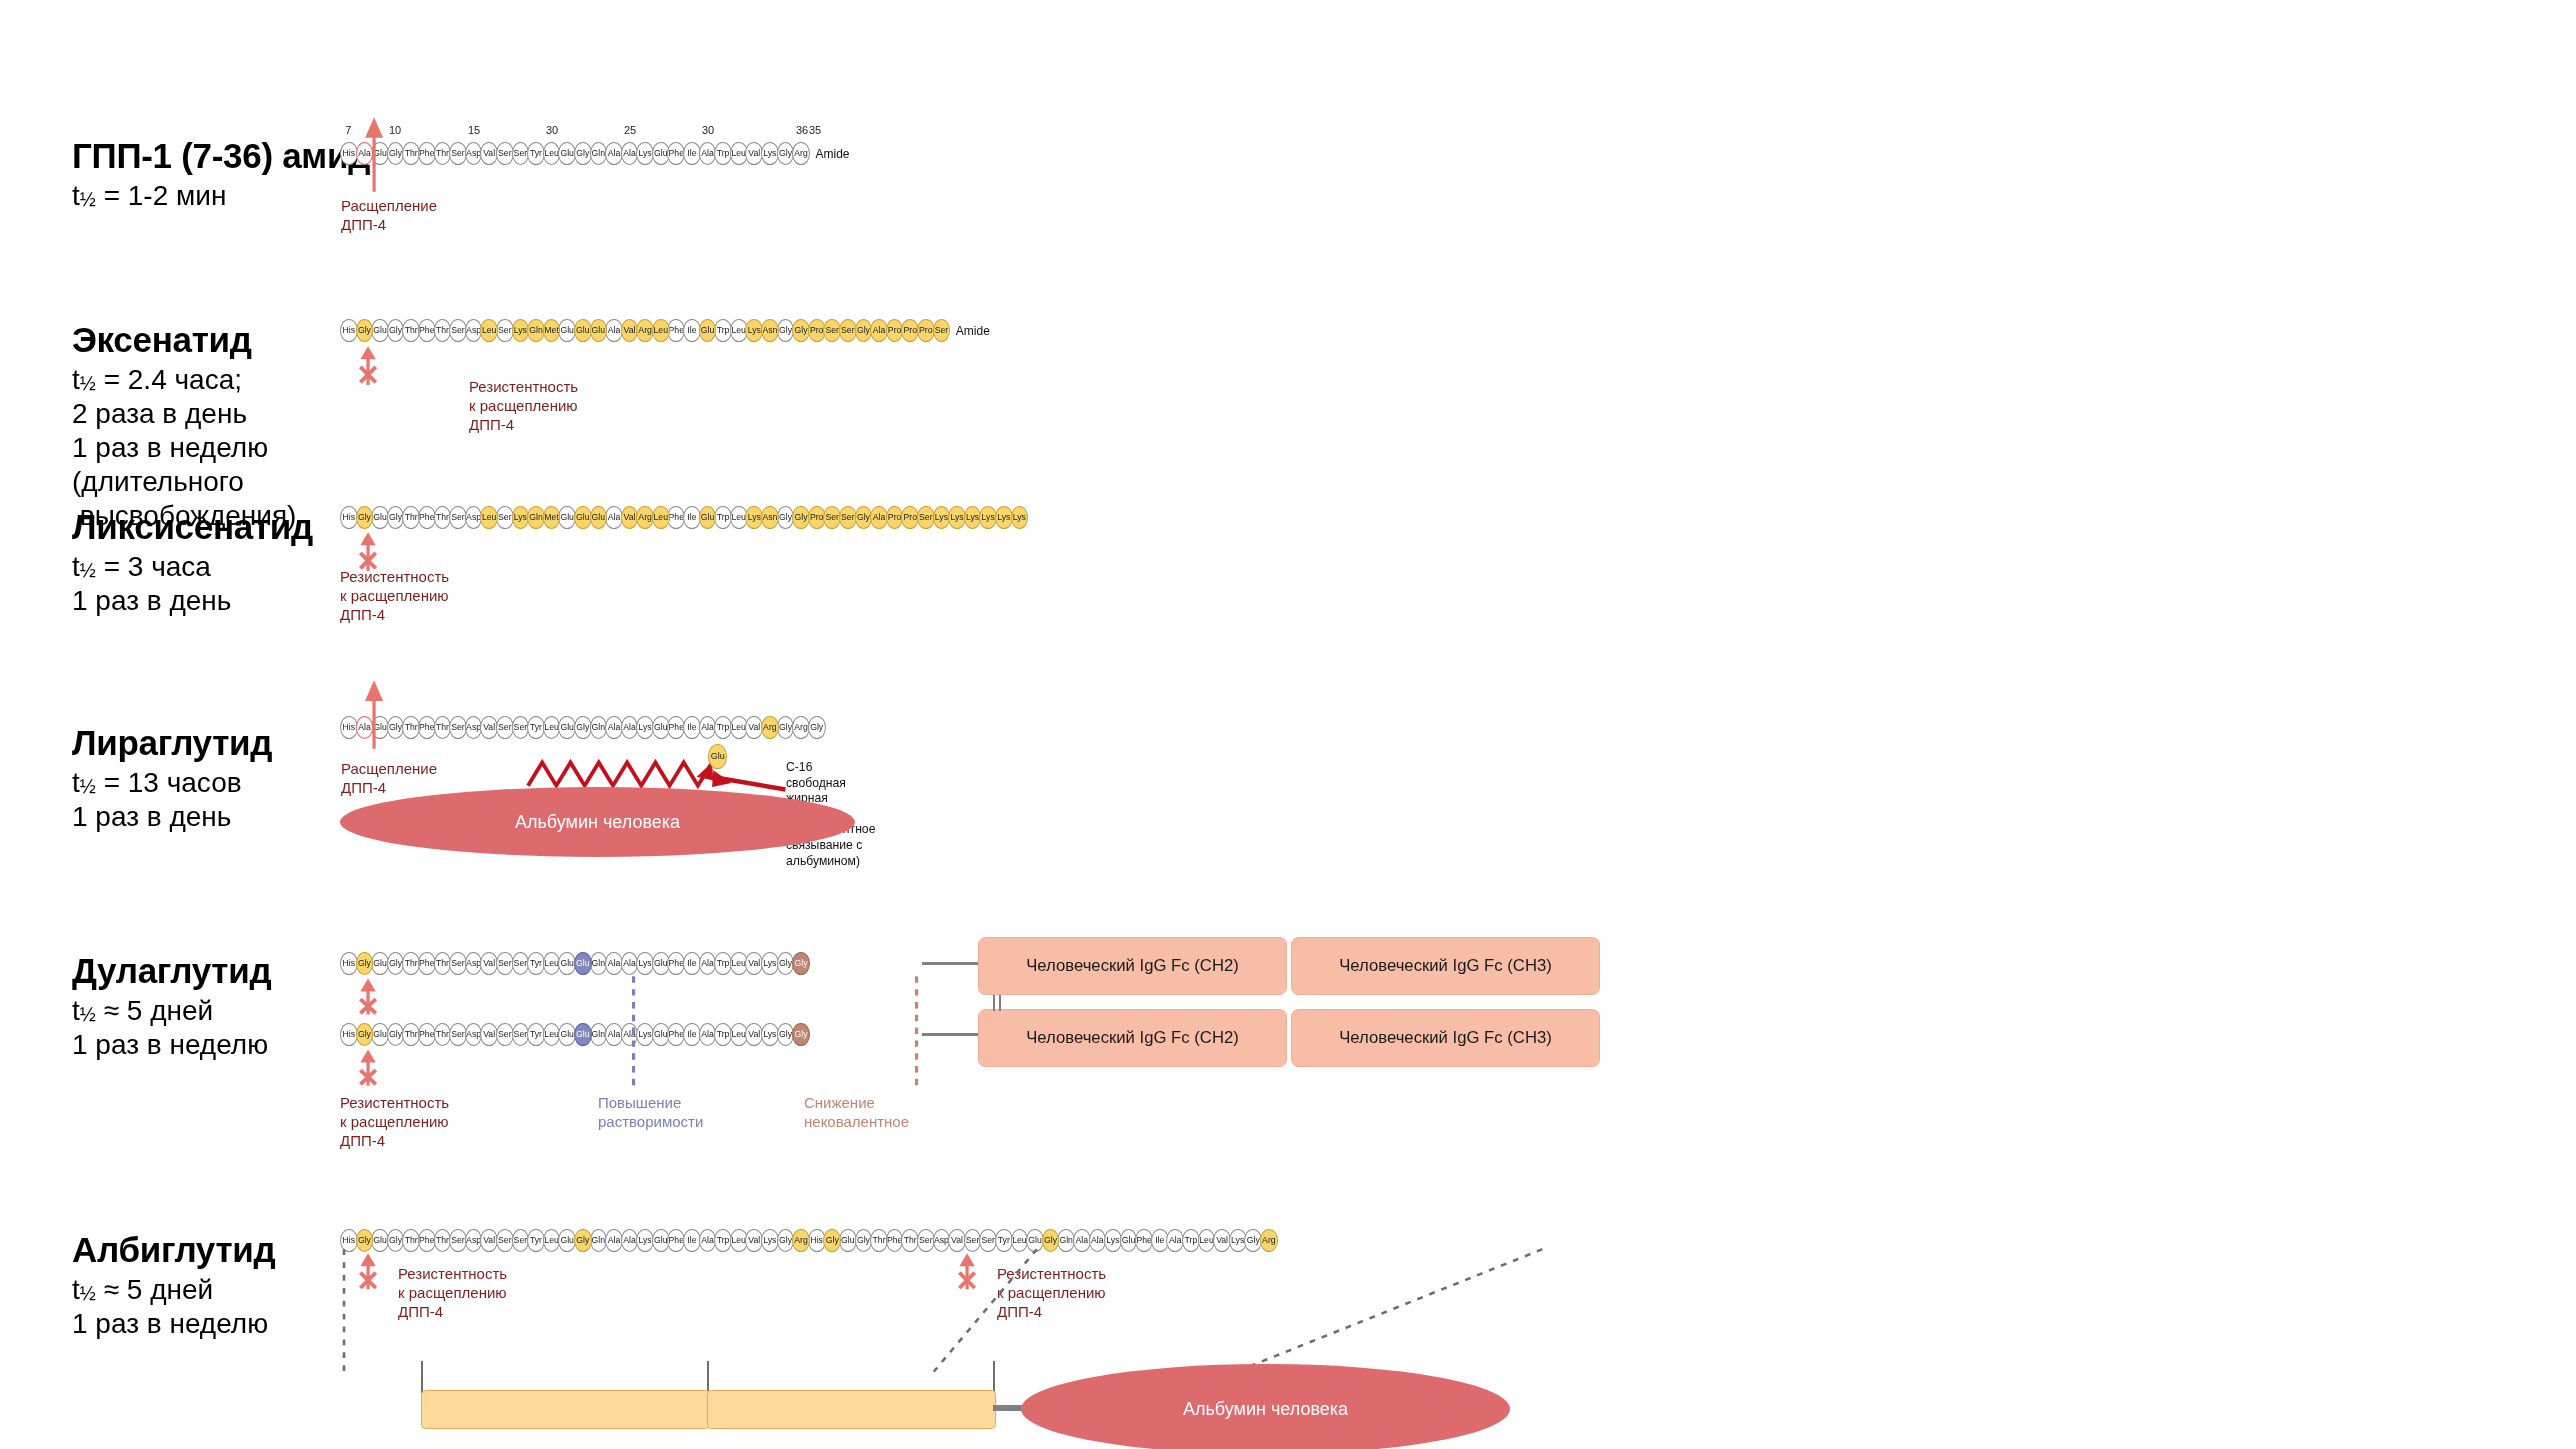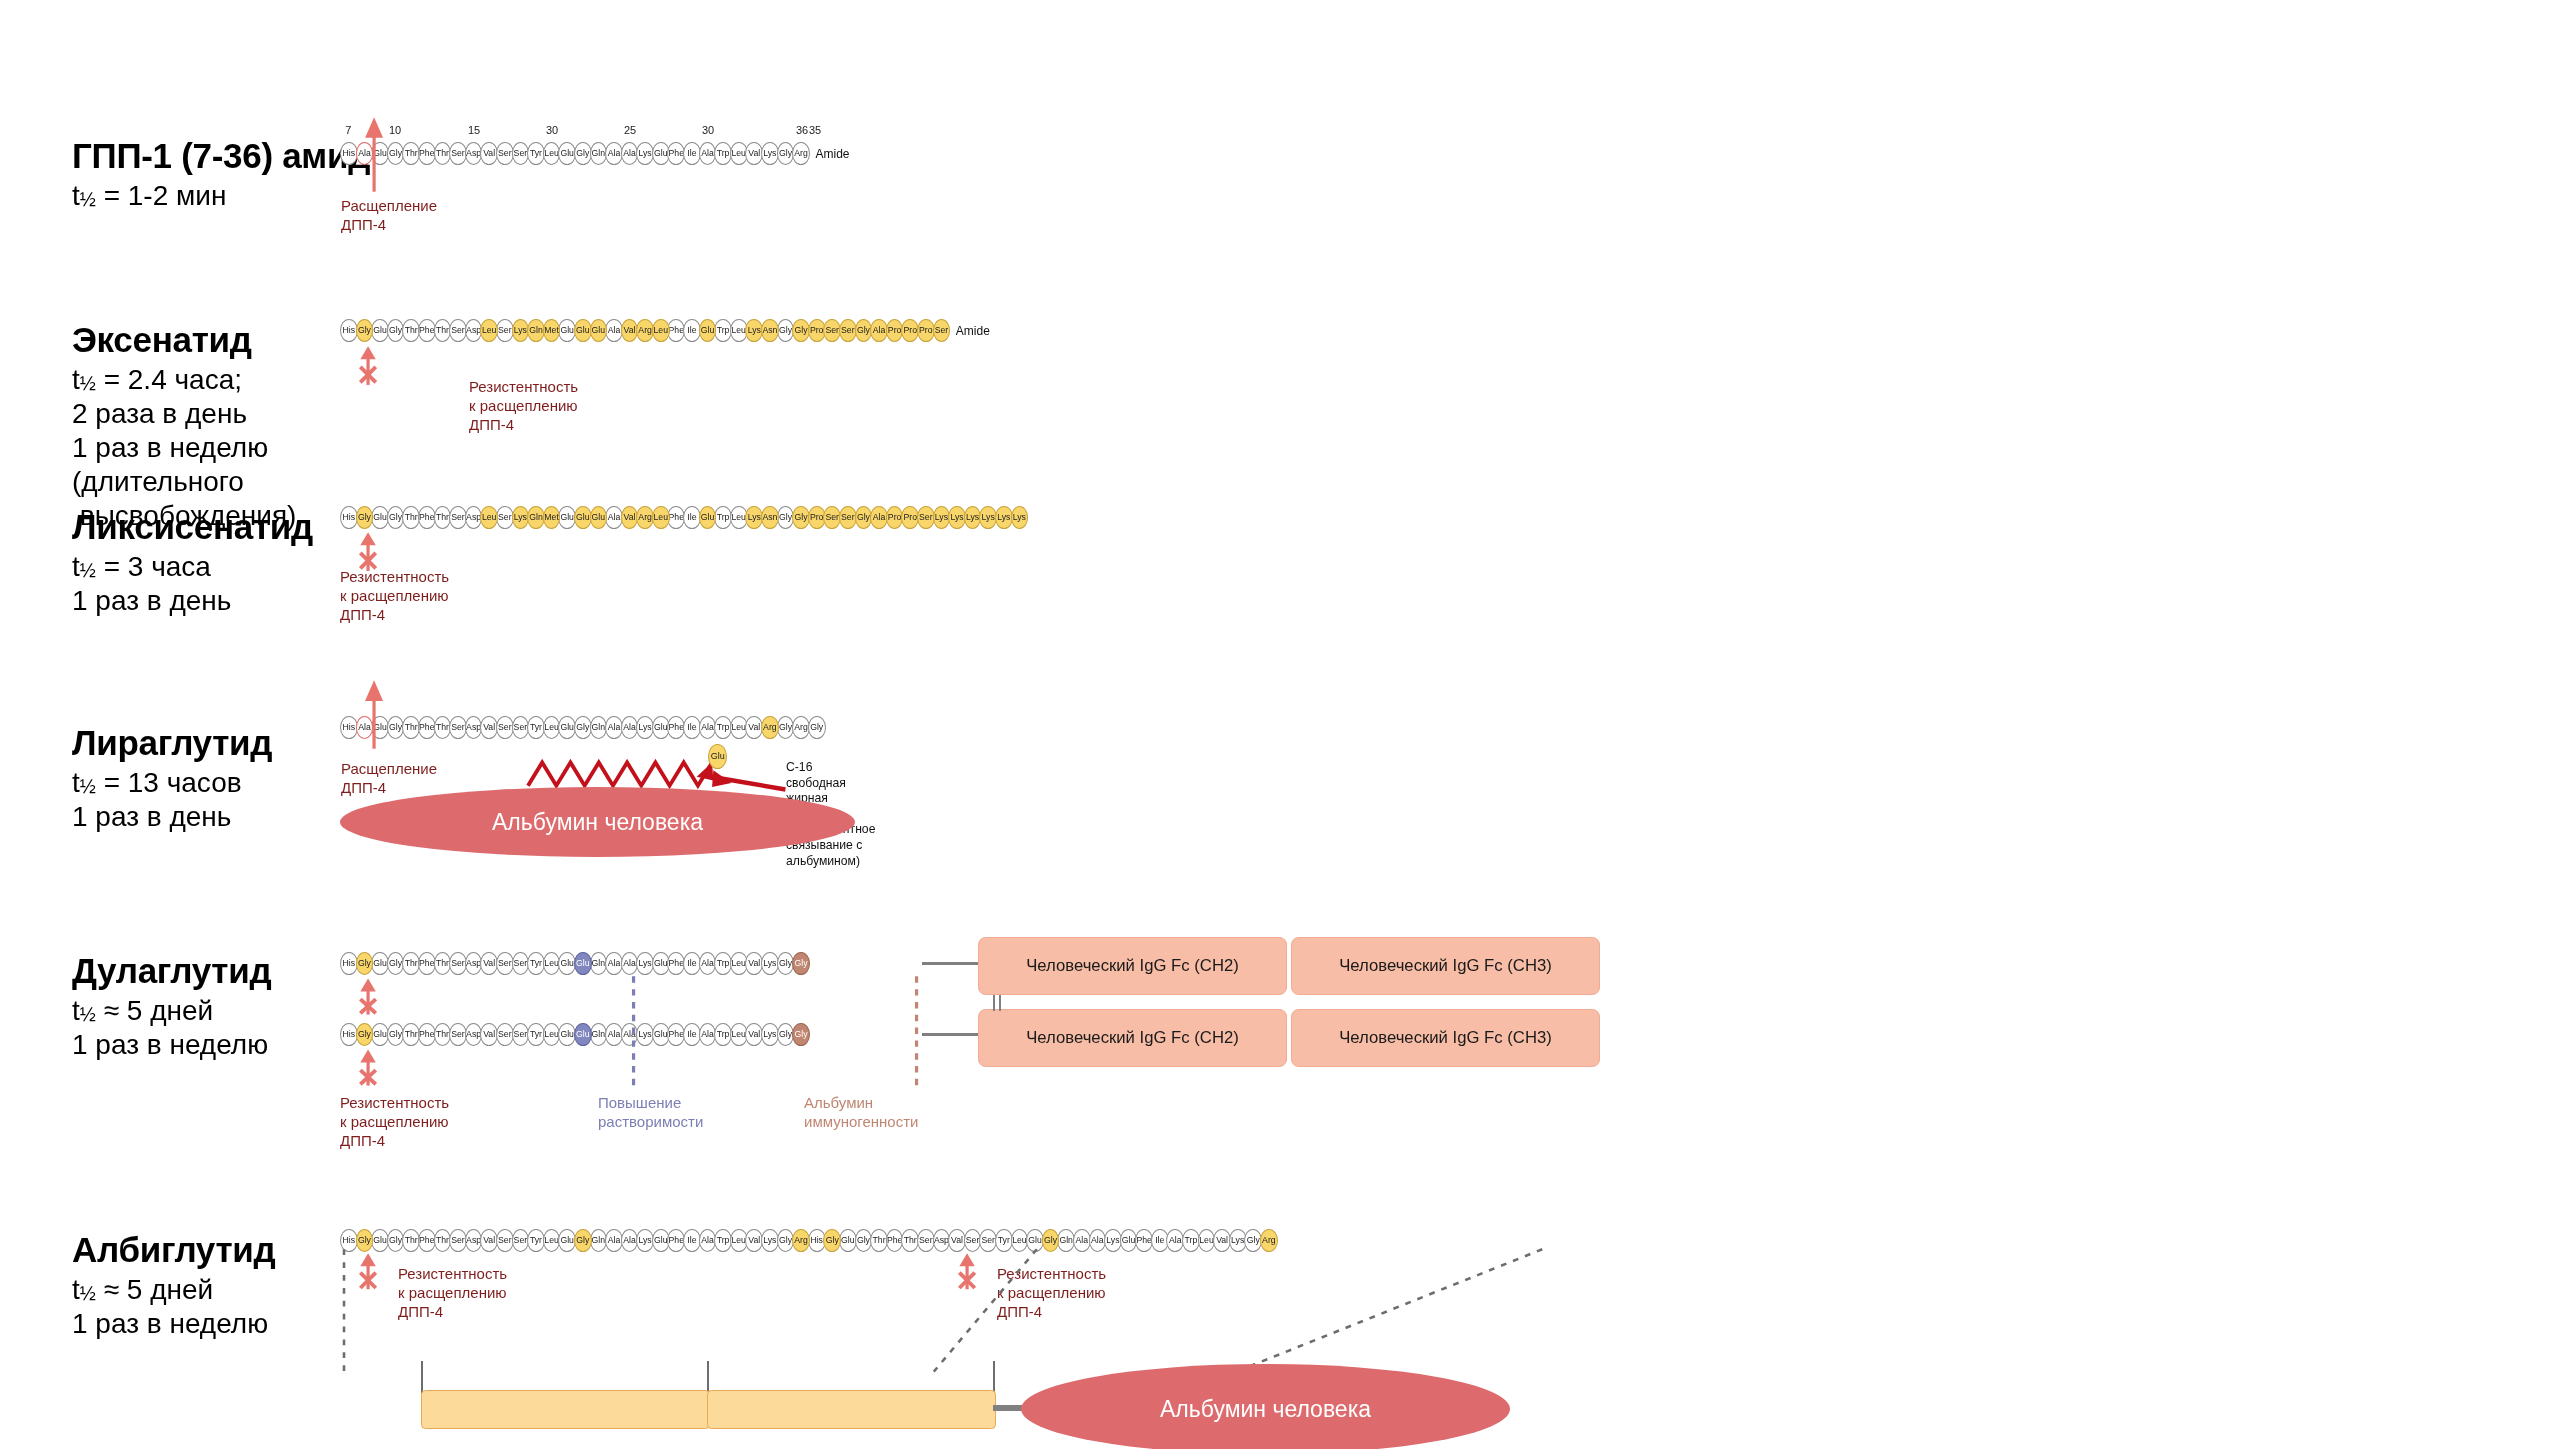--- a/index.html
+++ b/index.html
@@ -49,21 +49,21 @@
     font-size:16.7px;color:#1a1a1a;text-align:center;box-sizing:border-box;
   }
   .linker{position:absolute;background:#808080;}
   .hinge{position:absolute;background:#808080;width:1.9px;}
 
   
   .albumin{
     position:absolute;border-radius:50%;
     background:#dd6a6d;
     display:flex;align-items:center;justify-content:center;
-    color:#fff;font-size:23px;
+    color:#fff;font-size:18px;
   }
 
   
   .bar{position:absolute;background:#fcdb9a;border:1.3px solid #e8a855;border-radius:4.5px;box-sizing:border-box;}
   .tick{position:absolute;background:#6d6d6d;width:1.9px;}
 
   svg{position:absolute;overflow:visible;}
 </style>
 </head>
 <body>
@@ -418,21 +418,21 @@
     <line x1="4" y1="0" x2="4" y2="176" stroke="#7b7fb5" stroke-width="5" stroke-dasharray="10 10"></line>
   </svg>
   <svg style="left:914px;top:976px;width:7.7px;height:116px;" viewBox="0 0 12 180" width="7.7" height="116">
     <line x1="4" y1="0" x2="4" y2="176" stroke="#c08672" stroke-width="5" stroke-dasharray="10 10"></line>
   </svg>
 
   <div class="ann red" style="left:340px;top:1093px;">Резистентность
 к расщеплению ДПП-4</div>
   <div class="ann purple" style="left:598px;top:1093px;">Повышение
 растворимости</div>
-  <div class="ann brown" style="left:804px;top:1093px;">Альбумин иммуногенности</div>
+  <div class="ann brown" style="left:804px;top:1093px;">Снижение нековалентное</div>
 </div>
 
 <div class="row">
   <div class="label-block" style="top:1232px;">
     <div class="drug-name">Албиглутид</div>
     <div class="drug-meta">
       t<span class="frac">½</span> ≈ 5 дней<br>1 раз в неделю
     </div>
   </div>
 

